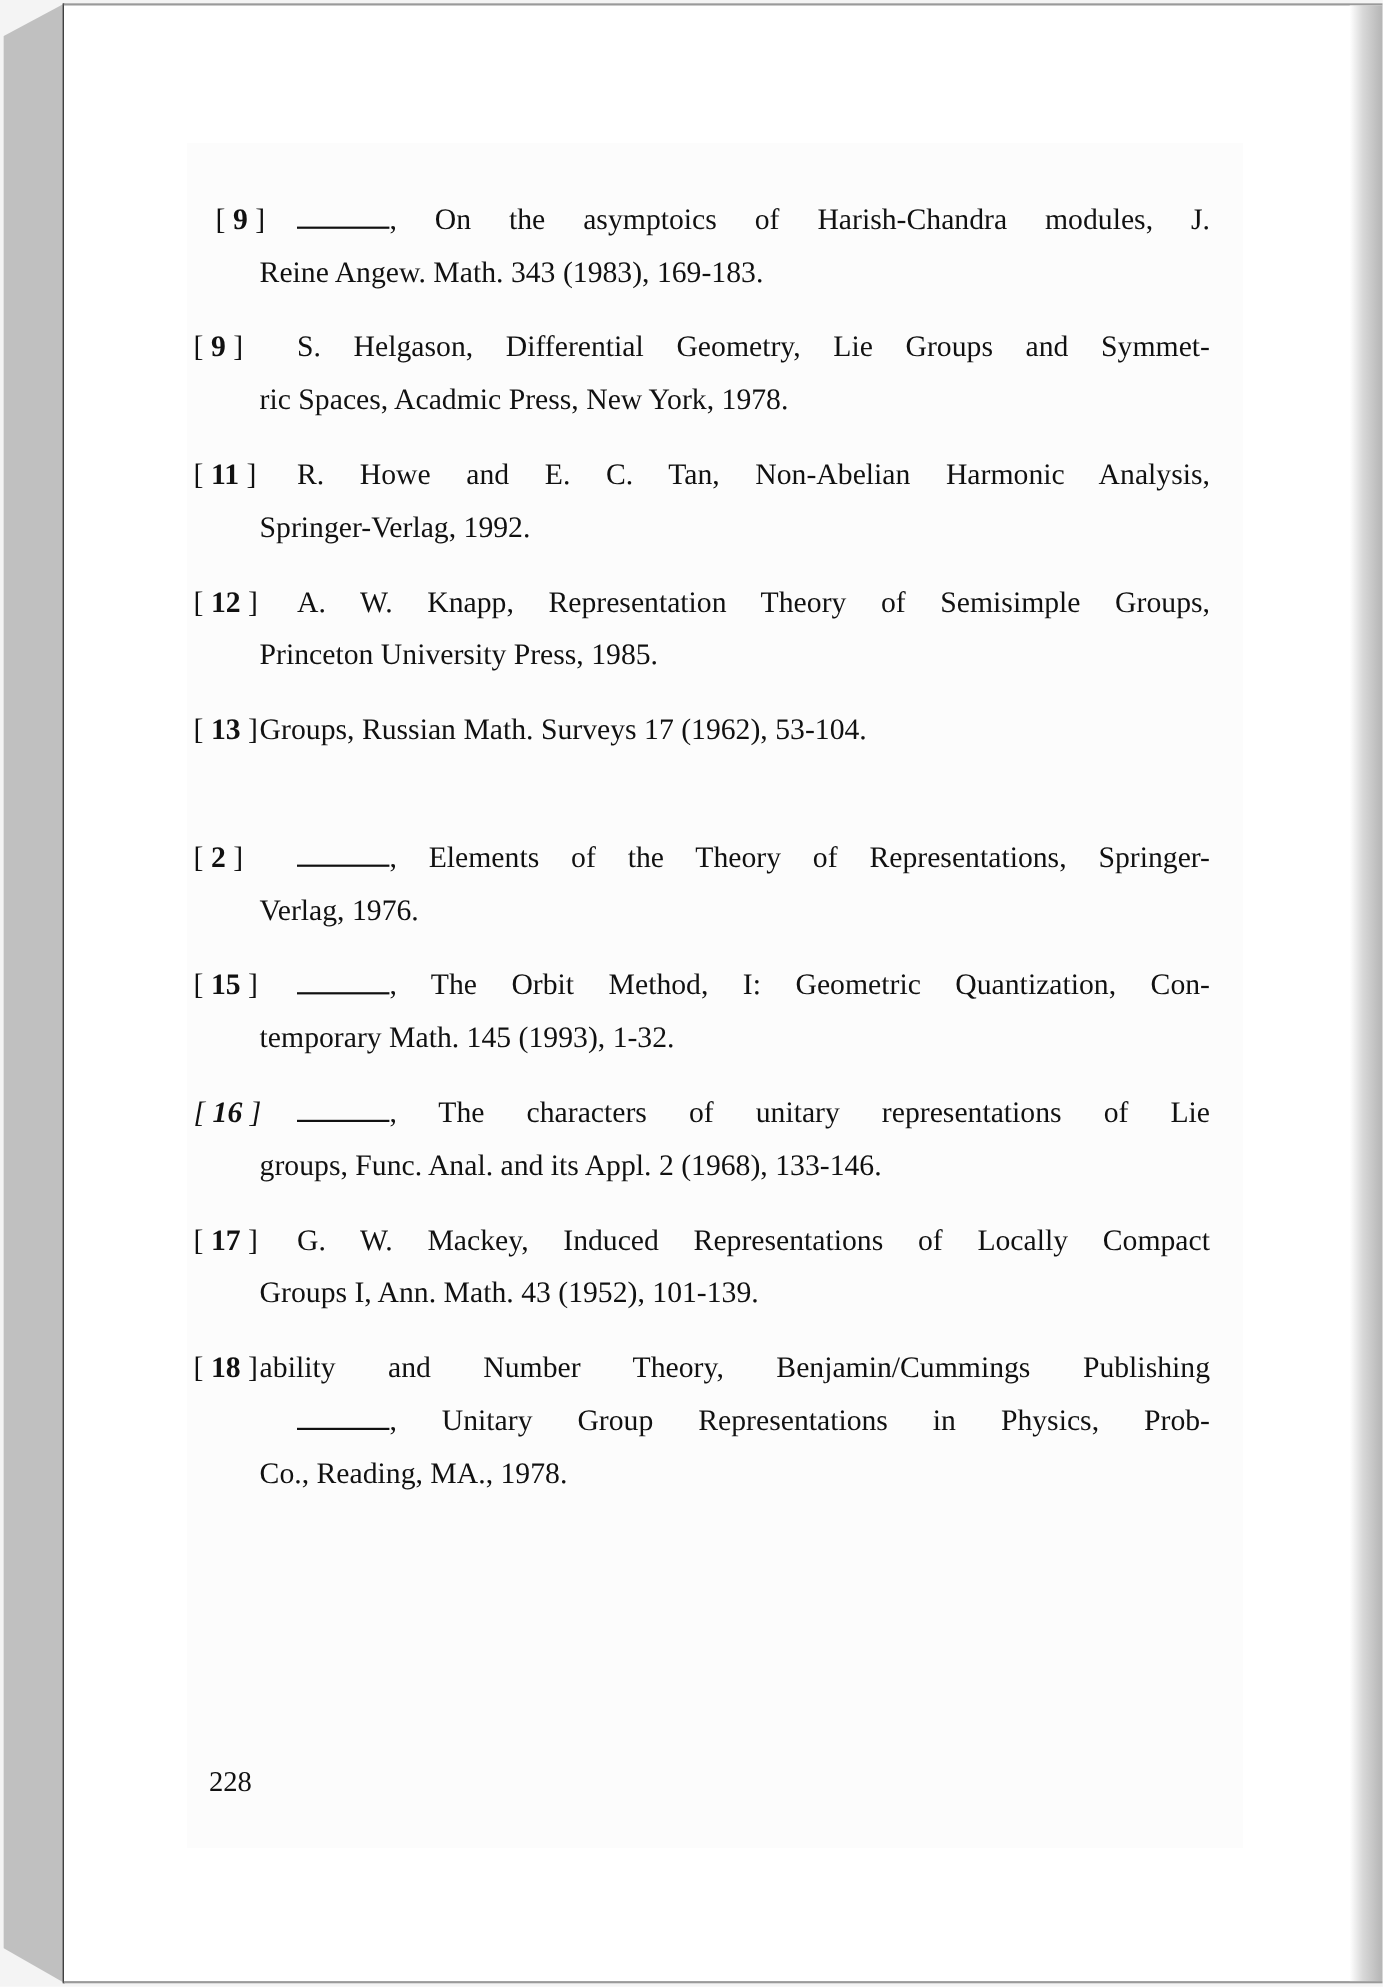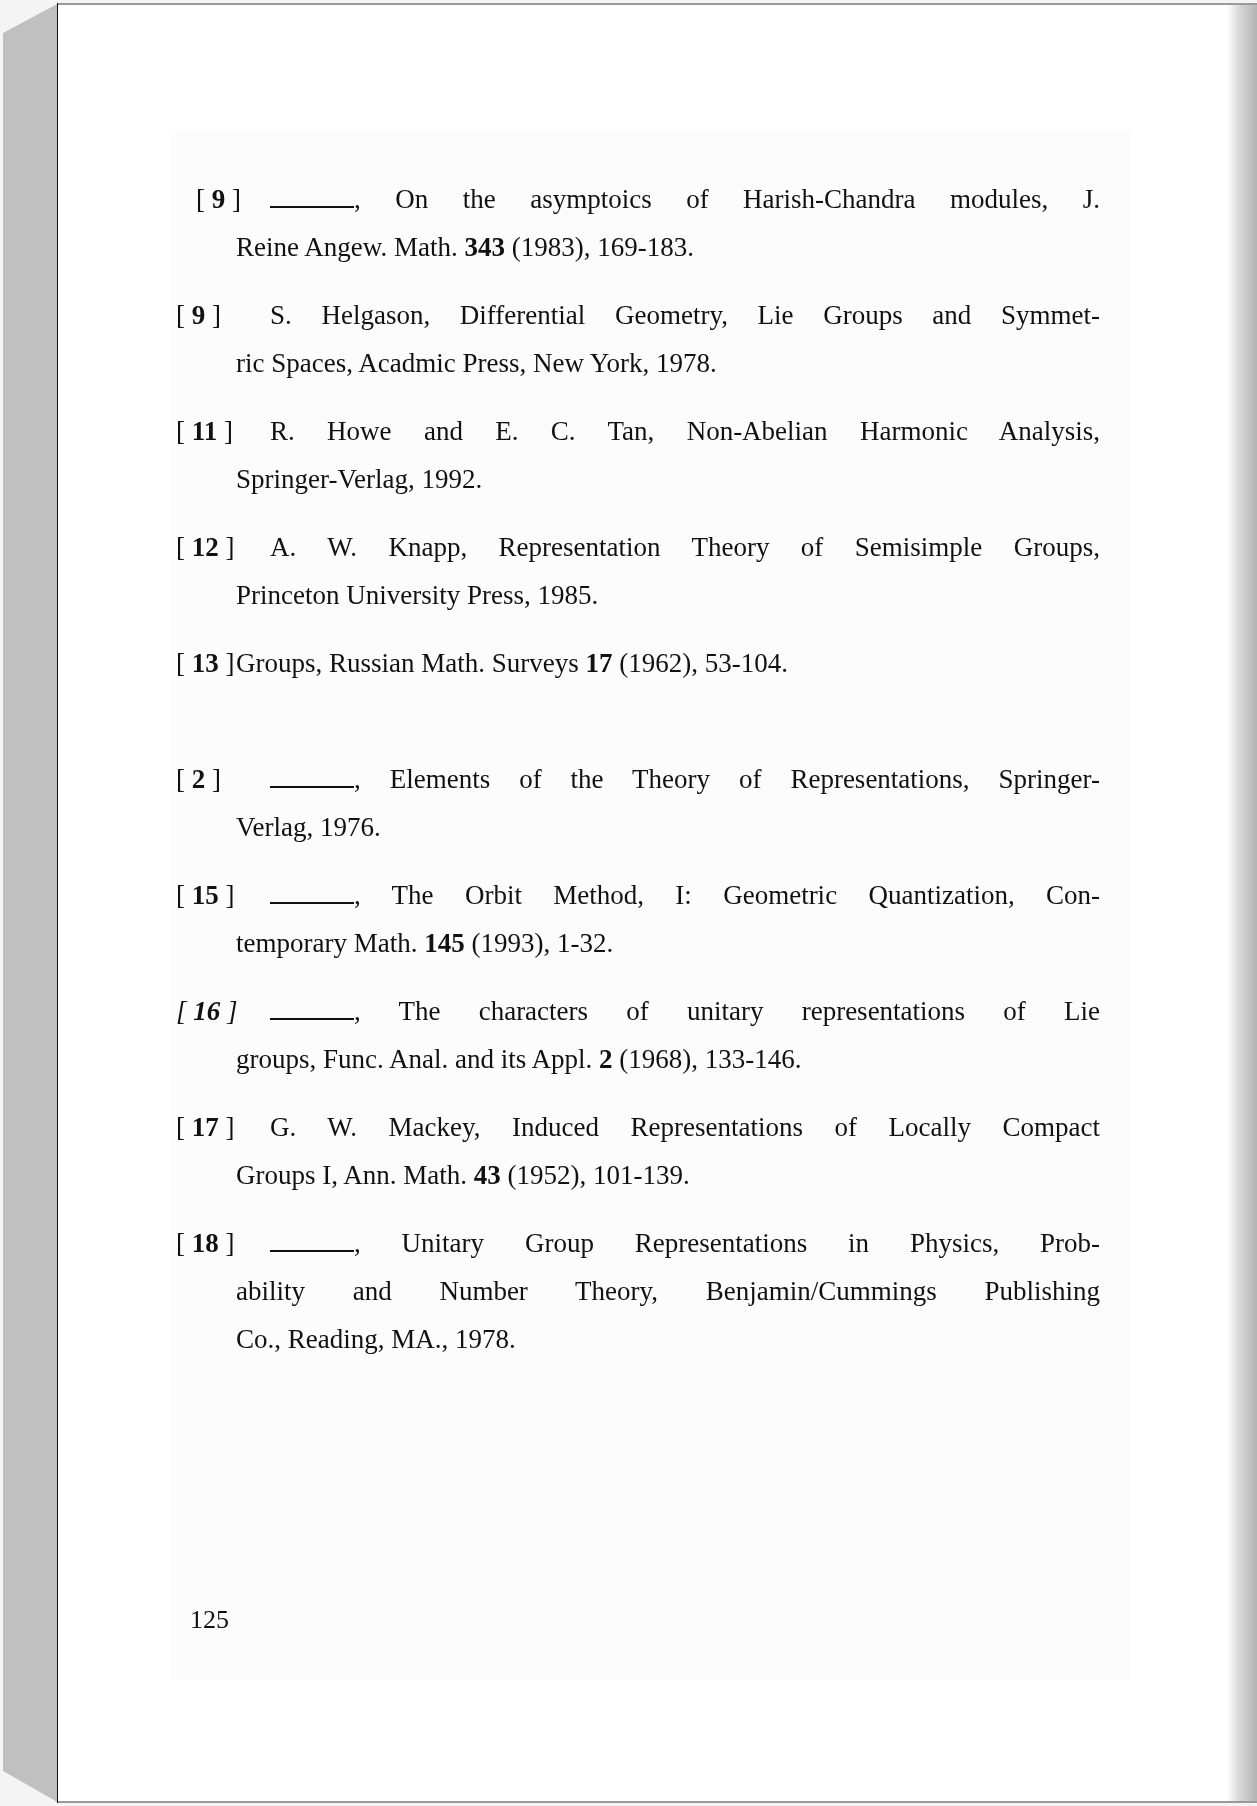--- a/index.html
+++ b/index.html
@@ -39,21 +39,21 @@
     font-family:"Liberation Serif","DejaVu Serif",serif;
     font-size:27px; line-height:48px; color:#111;
   }
   .ref .label { position:absolute; left:-40px; top:0; white-space:nowrap; }
   .ref .label b { font-weight:bold; }
   .ref .line { display:block; text-align:justify; text-align-last:justify; padding-left:72px; white-space:nowrap; }
   .ref .line.first { padding-left:72px; }
   .ref .line.cont { padding-left:72px; text-align-last:left; }
   .ref .line.cont.justify { text-align-last:justify; }
   .blank { display:inline-block; width:84px; border-bottom:2px solid #111; height:18px; vertical-align:baseline; }
-  .bold { font-weight:bold; }
+  .bold { font-weight:normal; }
   .pagenum {
     position:absolute; left:190px; top:1605px;
     font-family:"Liberation Serif","DejaVu Serif",serif; font-size:26px; color:#111;
   }
 </style>
 </head>
 <body>
 
 <div class="book">
   <div class="spine"></div>
@@ -102,19 +102,19 @@
         <span class="line first justify"><span class="blank"></span>, The characters of unitary representations of Lie</span>
         <span class="line cont" style="padding-left: 38px;">groups, Func. Anal. and its Appl. <span class="bold">2</span> (1968), 133-146.</span>
       </div>
       <div class="ref" style="top: 1103px;">
         <span class="label" style="left: -22px;">[ <b>17</b> ]</span>
         <span class="line first justify">G. W. Mackey, Induced Representations of Locally Compact</span>
         <span class="line cont" style="padding-left: 38px;">Groups I, Ann. Math. <span class="bold">43</span> (1952), 101-139.</span>
       </div>
       <div class="ref" style="top: 1219px;">
         <span class="label" style="left: -22px;">[ <b>18</b> ]</span>
+        <span class="line cont justify" style="padding-left: 38px;">ability and Number Theory, Benjamin/Cummings Publishing</span>
         <span class="line first justify"><span class="blank"></span>, Unitary Group Representations in Physics, Prob-</span>
-        <span class="line cont justify" style="padding-left: 38px;">ability and Number Theory, Benjamin/Cummings Publishing</span>
         <span class="line cont" style="padding-left: 38px;">Co., Reading, MA., 1978.</span>
       </div>
     </div>
-  <div class="pagenum">125</div>
+  <div class="pagenum">228</div>
 </div>
 
 </body></html>

